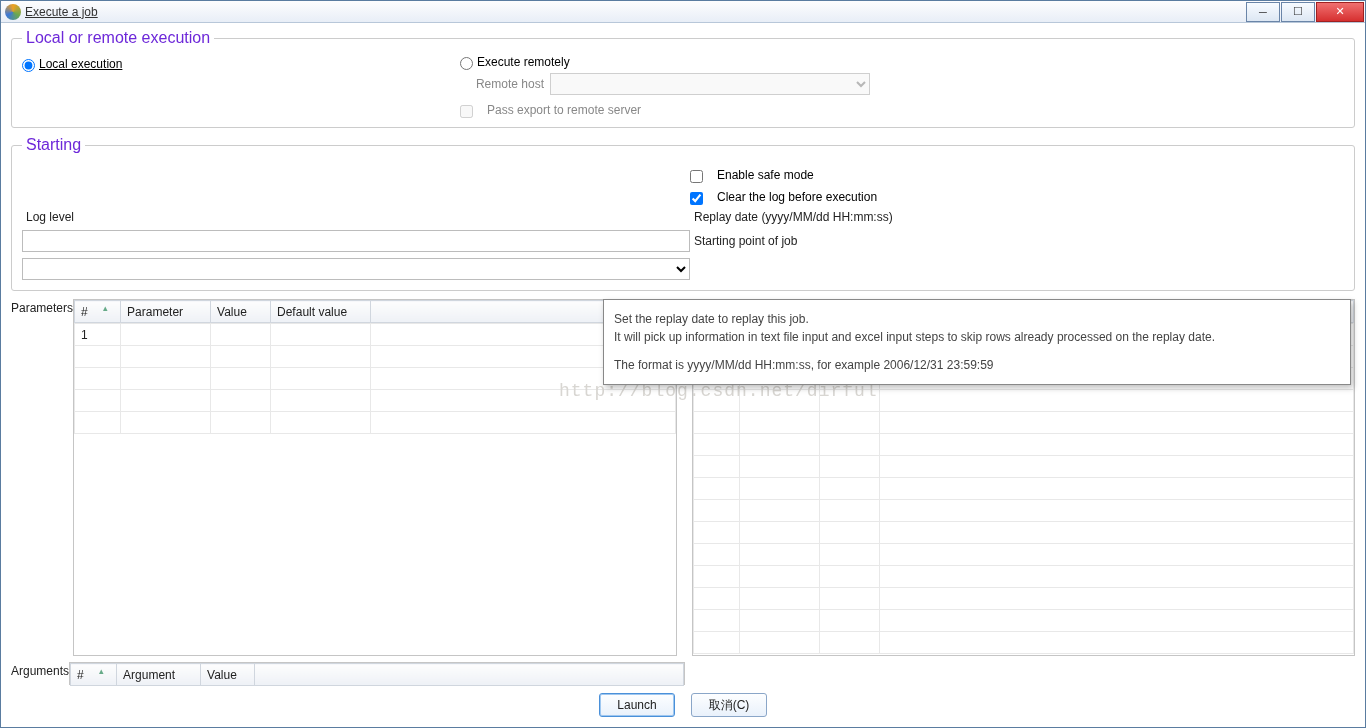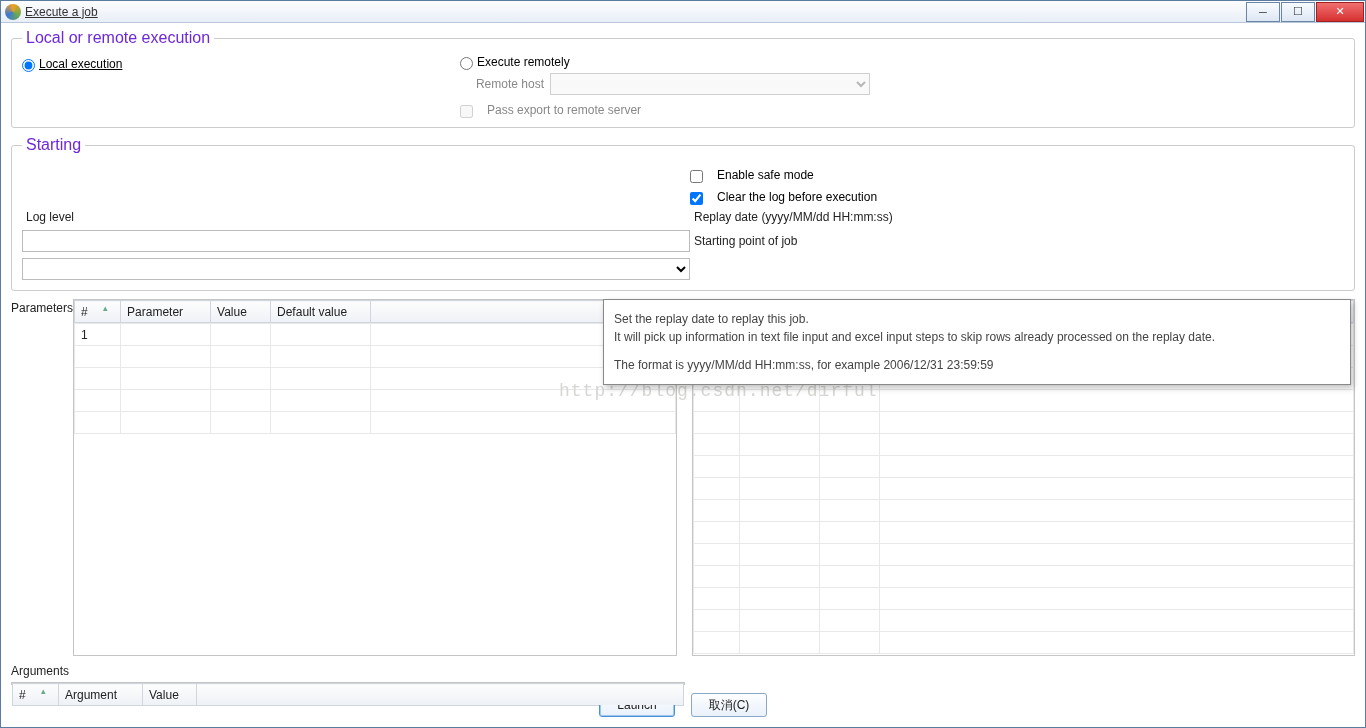--- a/index.html
+++ b/index.html
@@ -45,21 +45,21 @@
 .section-label { padding: 2px 0 4px 0; color: #222; }
 .grid { border: 1px solid #c5c5c5; background: #fff; width: 100%; }
 .grid table { width: 100%; border-collapse: collapse; }
 .grid th { background: linear-gradient(#fdfdfd, #eef1f6); border: 1px solid #d0d6de; padding: 3px 6px; text-align: left; font-weight: normal; color: #222; height: 22px; position: relative; }
 .grid th.sort::after { content: "▴"; color: #6a8; font-size: 9px; position: absolute; top: 2px; left: 28px; }
 .grid td { border: 1px solid #e8e8e8; padding: 2px 6px; height: 22px; color: #222; }
 .grid .numcol { width: 46px; }
 .grid-body { height: 112px; overflow: hidden; }
 
 .bottom { display: flex; gap: 12px; flex: 1; min-height: 0; margin-top: 6px; }
-.args-panel { flex: 0 0 674px; display: flex; flex-direction: column; }
+.args-panel { flex: 0 0 674px; display: flex; flex-direction: row; }
 .args-grid-wrap { border: 1px solid #c5c5c5; flex: 1; display: flex; flex-direction: column; min-height: 0; }
 .args-body { flex: 1; overflow-y: scroll; }
 .vars-panel { flex: 1; }
 
 .footer { display: flex; justify-content: center; gap: 16px; padding: 8px 0 10px 0; }
 .btn { min-width: 76px; height: 24px; border: 1px solid #8aa6c8; background: linear-gradient(#fdfeff, #e9f1fb); border-radius: 3px; cursor: pointer; font-size: 12px; color: #222; }
 .btn.primary { border-color: #4a90d9; box-shadow: 0 0 0 1px #9ec7f0 inset; }
 
 .tooltip { position: absolute; left: 602px; top: 228px; width: 748px; background: #ffffff; border: 1px solid #888; box-shadow: 2px 3px 6px rgba(0,0,0,0.25); padding: 10px 10px; color: #444; z-index: 50; line-height: 1.5; margin-top: 48px; }
 

